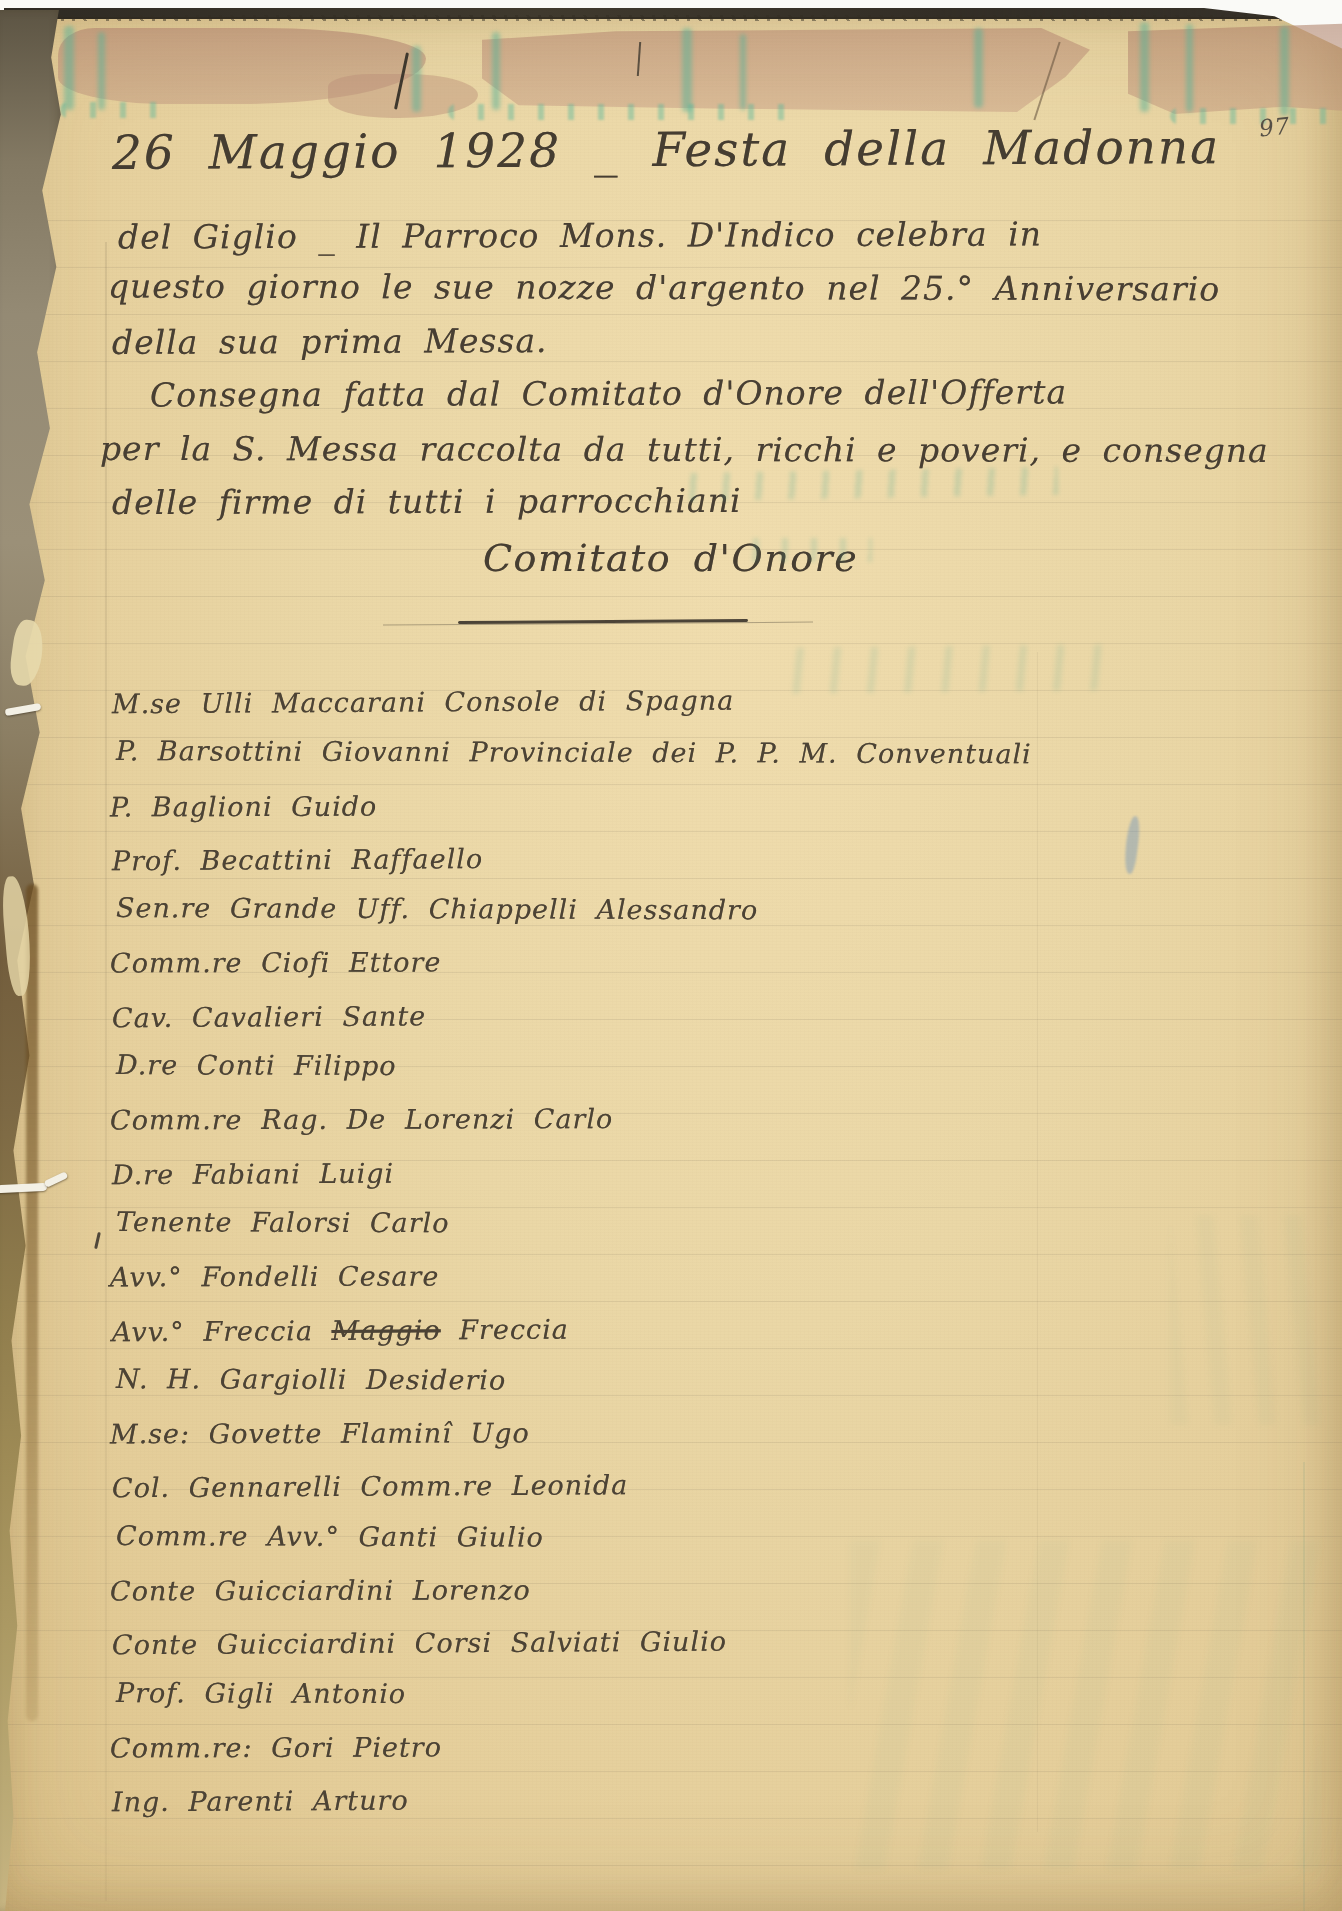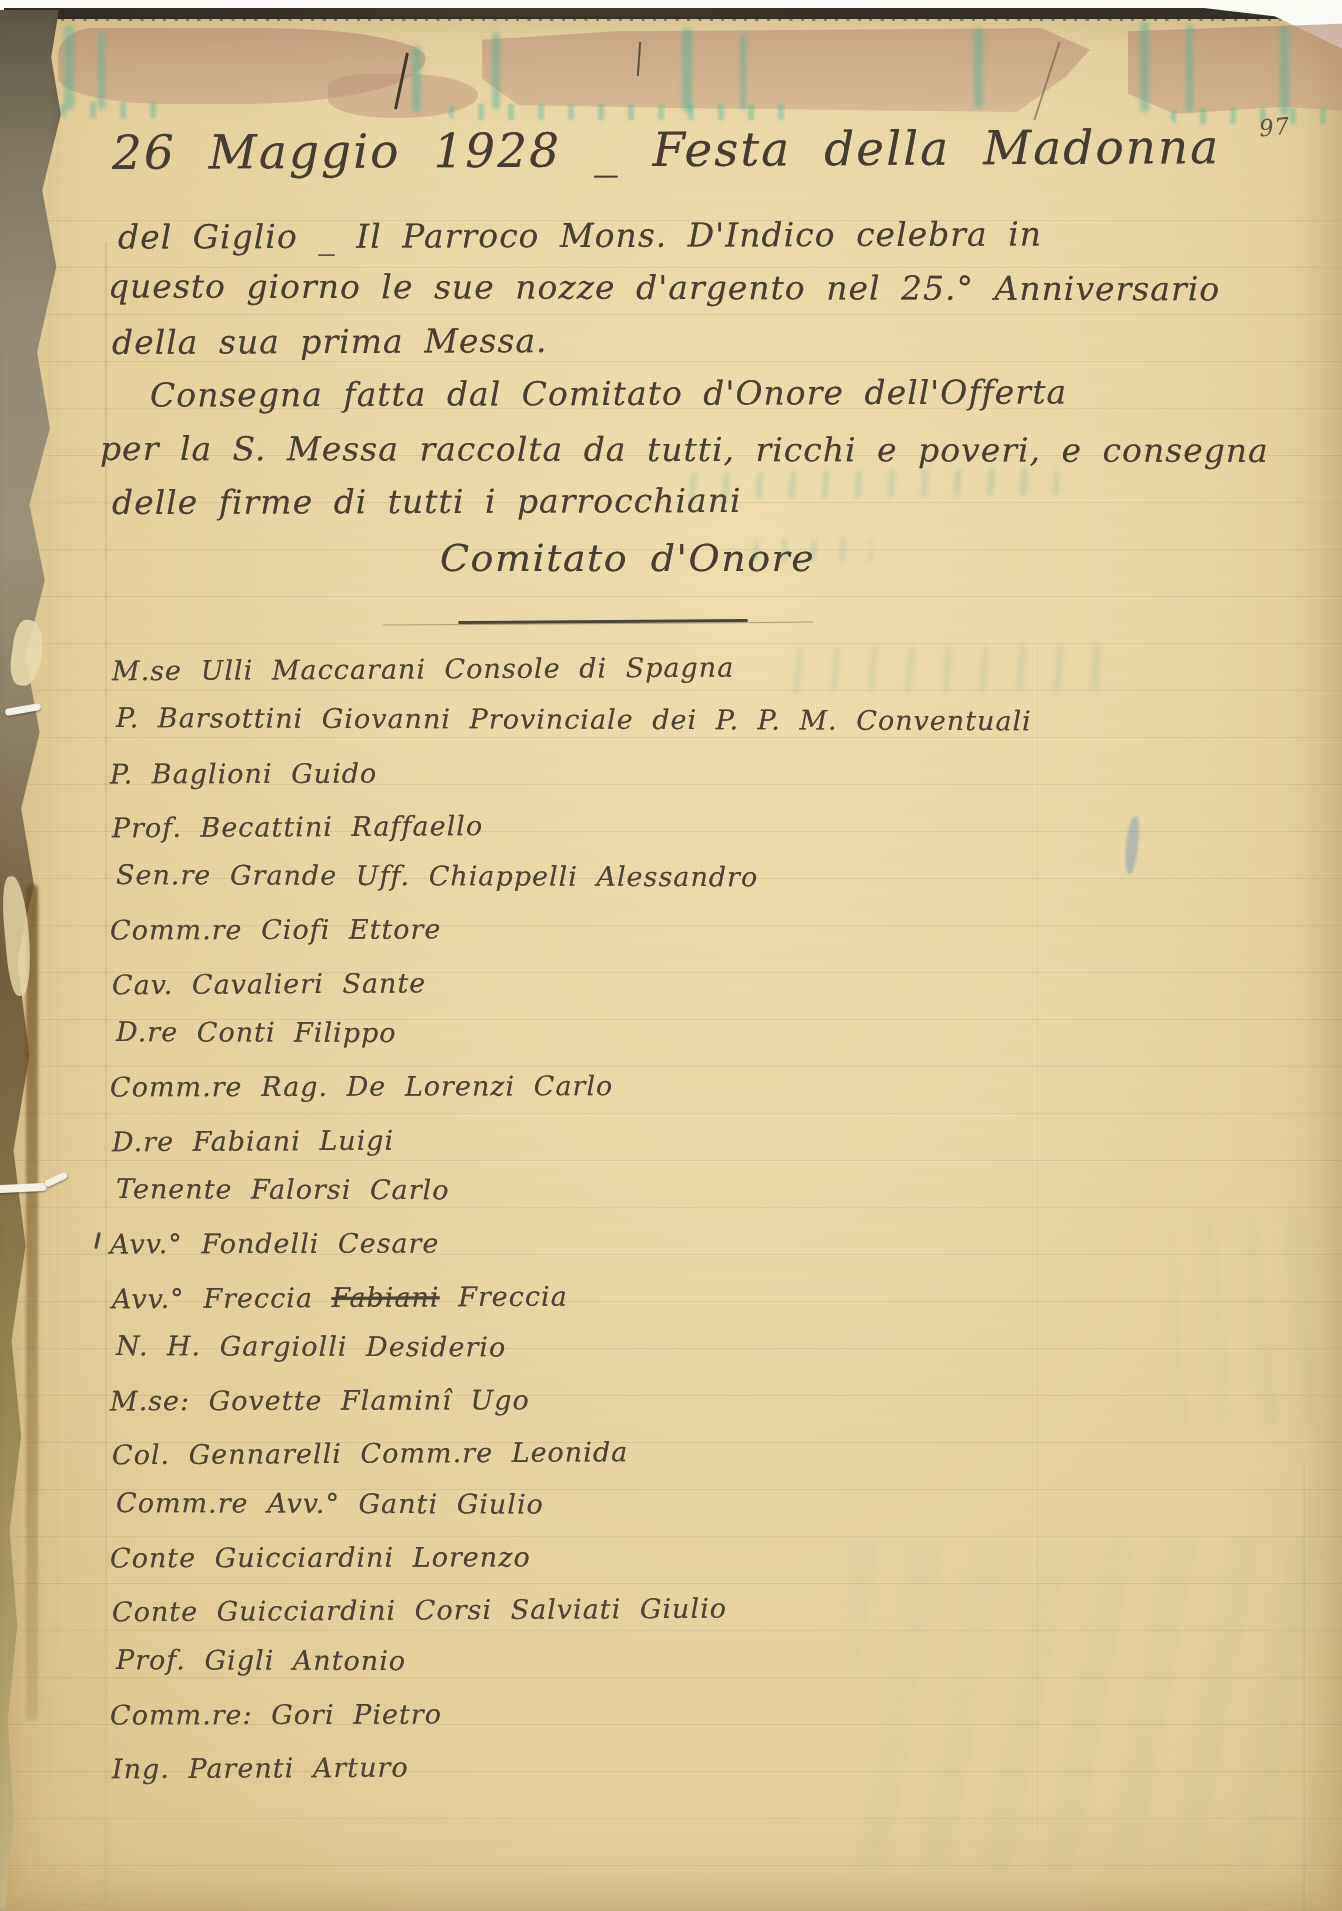--- a/index.html
+++ b/index.html
@@ -114,32 +114,32 @@
 
   
   .hw{
     position:absolute;white-space:nowrap;
     font-style:italic;color:#4c4335;
     letter-spacing:1px;word-spacing:9px;
     text-shadow:0 0 .5px rgba(76,67,53,.6);
   }
   .title-line{font-size:47px;letter-spacing:2px;word-spacing:16px;color:#453d31;transform:rotate(-.3deg);}
   .h2{font-size:33px;color:#483f33;}
-  .heading{font-size:38px;color:#463e32;letter-spacing:1.5px;}
+  .heading{font-size:38px;color:#463e32;letter-spacing:1.5px;margin-left:43px;}
   .rule{
     position:absolute;left:458px;top:620px;width:290px;height:3px;
     background:#4b4337;transform:rotate(-.4deg);border-radius:2px;
   }
   .rule::after{
     content:"";position:absolute;left:-75px;right:-65px;top:3px;height:1px;
     background:rgba(75,67,55,.4);
   }
   .page-num{position:absolute;right:52px;top:114px;font-style:italic;font-size:23px;color:#565046;transform:rotate(-6deg);letter-spacing:1px;}
 
-  .list{position:absolute;left:112px;top:648px;width:1100px;}
+  .list{position:absolute;left:112px;top:681px;width:1100px;}
   .row{position:relative;height:52.3px;font-size:27px;line-height:40px;}
   .row.v0{transform:rotate(-.35deg);}
   .row.v1{transform:rotate(.2deg) translateX(4px);}
   .row.v2{transform:rotate(-.15deg) translateX(-2px);}
   .struck{text-decoration:line-through;text-decoration-thickness:3px;}
 
   
   .ghost{position:absolute;pointer-events:none;}
   .gA{left:678px;top:470px;width:380px;height:28px;opacity:.45;filter:blur(2px);transform:rotate(-1deg);
     background:repeating-linear-gradient(95deg, transparent 0 13px, rgba(80,170,148,.5) 13px 19px, transparent 19px 33px);}
@@ -224,21 +224,21 @@
     <div class="hw row v2" style="position: relative;">P. Baglioni Guido</div>
     <div class="hw row v0" style="position: relative;">Prof. Becattini Raffaello</div>
     <div class="hw row v1" style="position: relative;">Sen.re Grande Uff. Chiappelli Alessandro</div>
     <div class="hw row v2" style="position: relative;">Comm.re Ciofi Ettore</div>
     <div class="hw row v0" style="position: relative;">Cav. Cavalieri Sante</div>
     <div class="hw row v1" style="position: relative;">D.re Conti Filippo</div>
     <div class="hw row v2" style="position: relative;">Comm.re Rag. De Lorenzi Carlo</div>
     <div class="hw row v0" style="position: relative;">D.re Fabiani Luigi</div>
     <div class="hw row v1" style="position: relative;">Tenente Falorsi Carlo</div>
     <div class="hw row v2" style="position: relative;">Avv.° Fondelli Cesare</div>
-    <div class="hw row v0" style="position: relative;"><span>Avv.° Freccia </span><span class="struck">Fabiani</span><span> Freccia</span></div>
+    <div class="hw row v0" style="position: relative;"><span>Avv.° Freccia </span><span class="struck">Maggio</span><span> Freccia</span></div>
     <div class="hw row v1" style="position: relative;">N. H. Gargiolli Desiderio</div>
     <div class="hw row v2" style="position: relative;">M.se: Govette Flaminî Ugo</div>
     <div class="hw row v0" style="position: relative;">Col. Gennarelli Comm.re Leonida</div>
     <div class="hw row v1" style="position: relative;">Comm.re Avv.° Ganti Giulio</div>
     <div class="hw row v2" style="position: relative;">Conte Guicciardini Lorenzo</div>
     <div class="hw row v0" style="position: relative;">Conte Guicciardini Corsi Salviati Giulio</div>
     <div class="hw row v1" style="position: relative;">Prof. Gigli Antonio</div>
     <div class="hw row v2" style="position: relative;">Comm.re: Gori Pietro</div>
     <div class="hw row v0" style="position: relative;">Ing. Parenti Arturo</div>
   </div>

